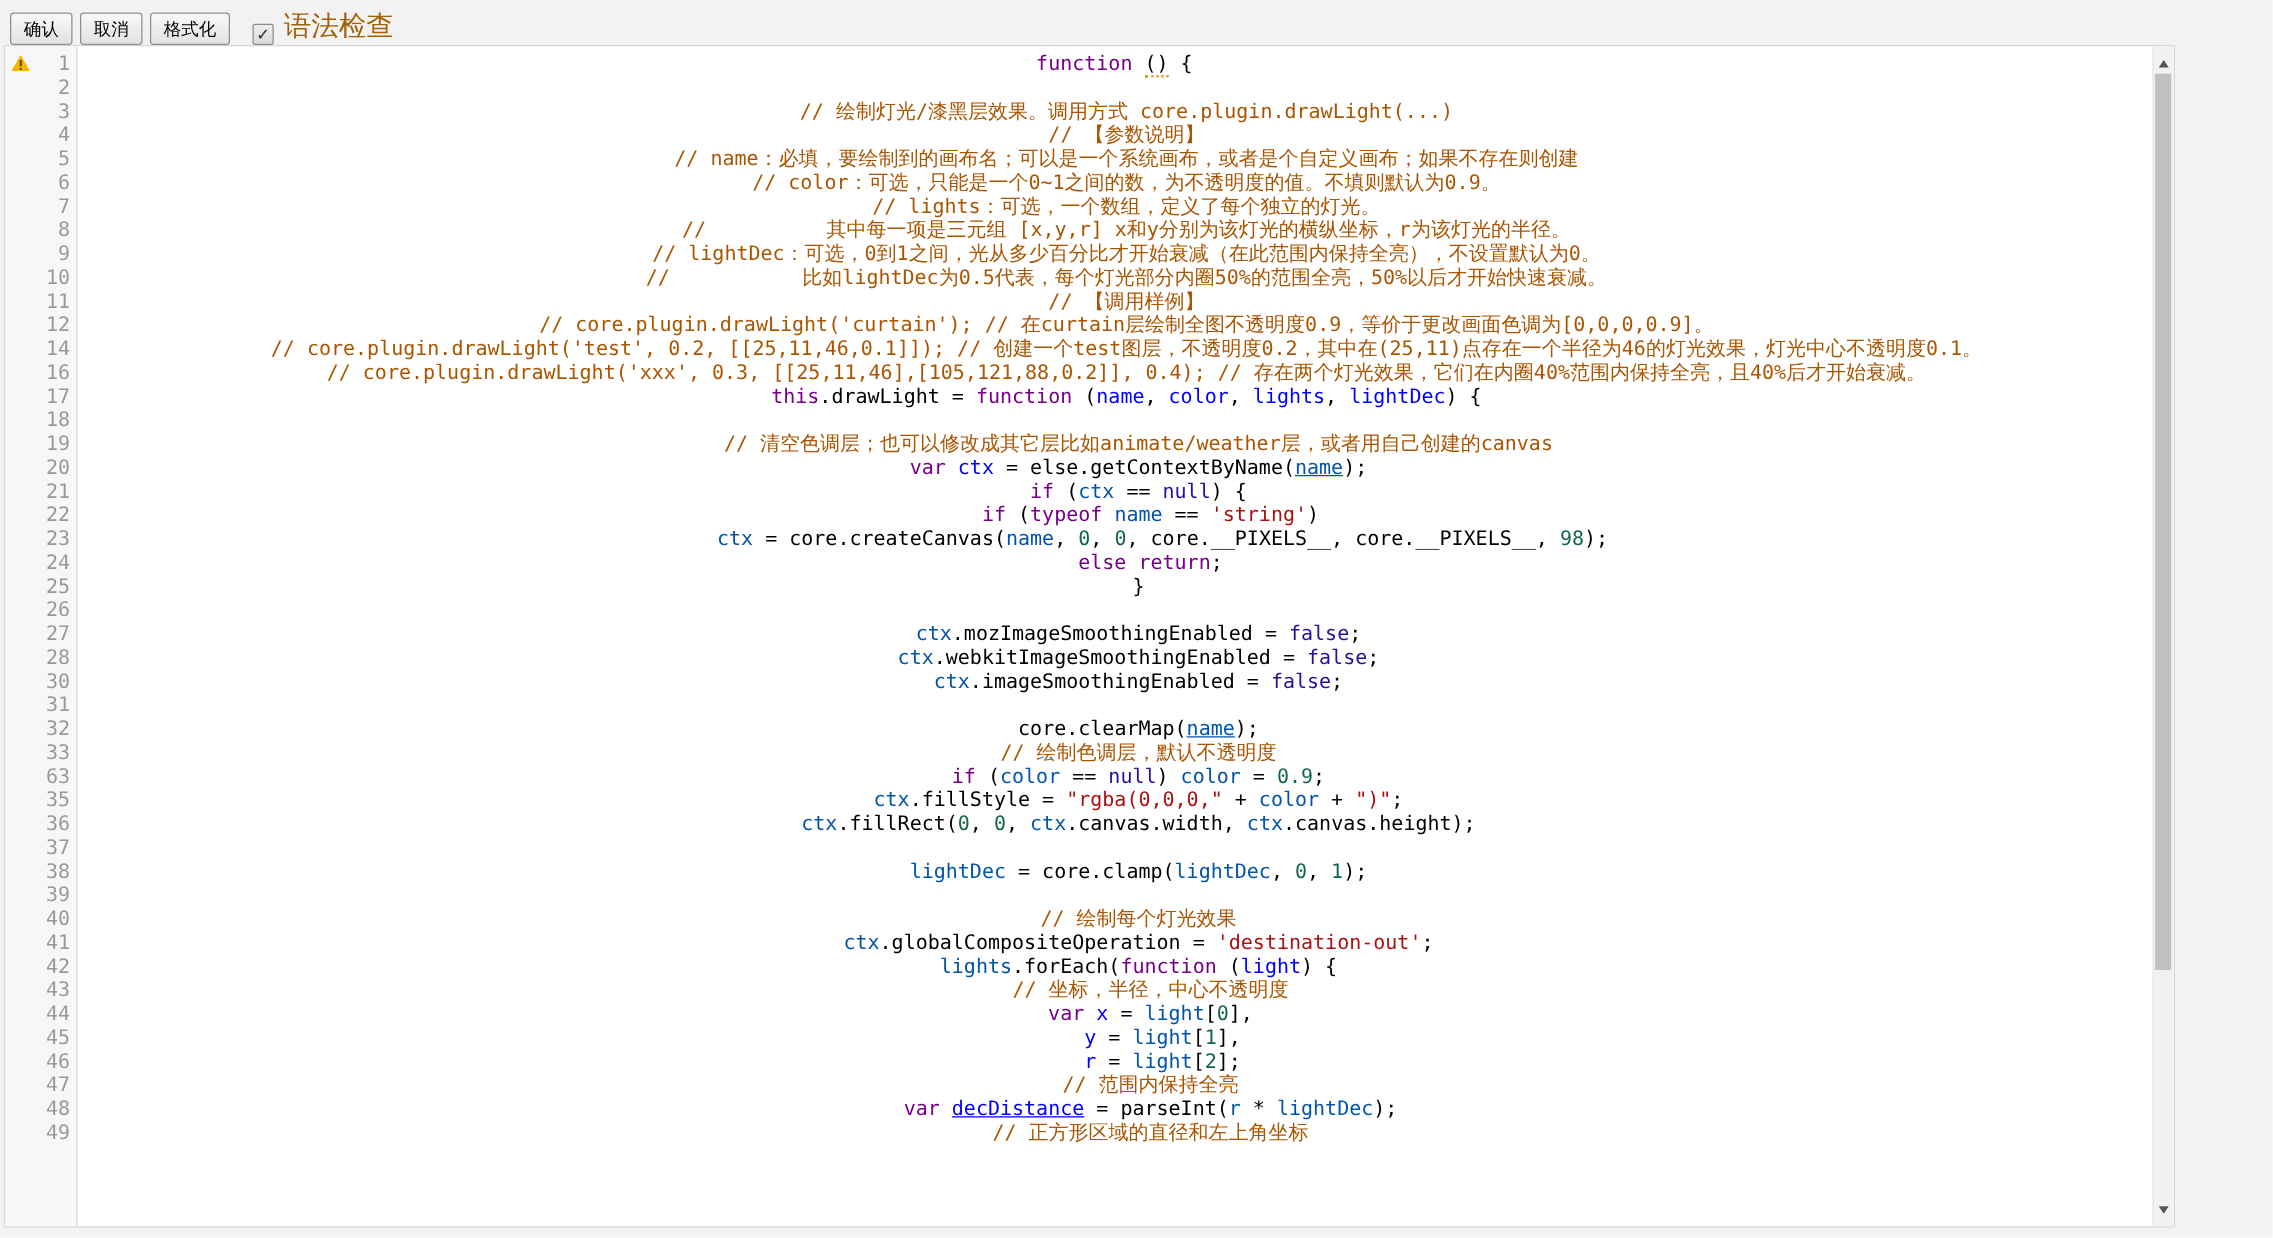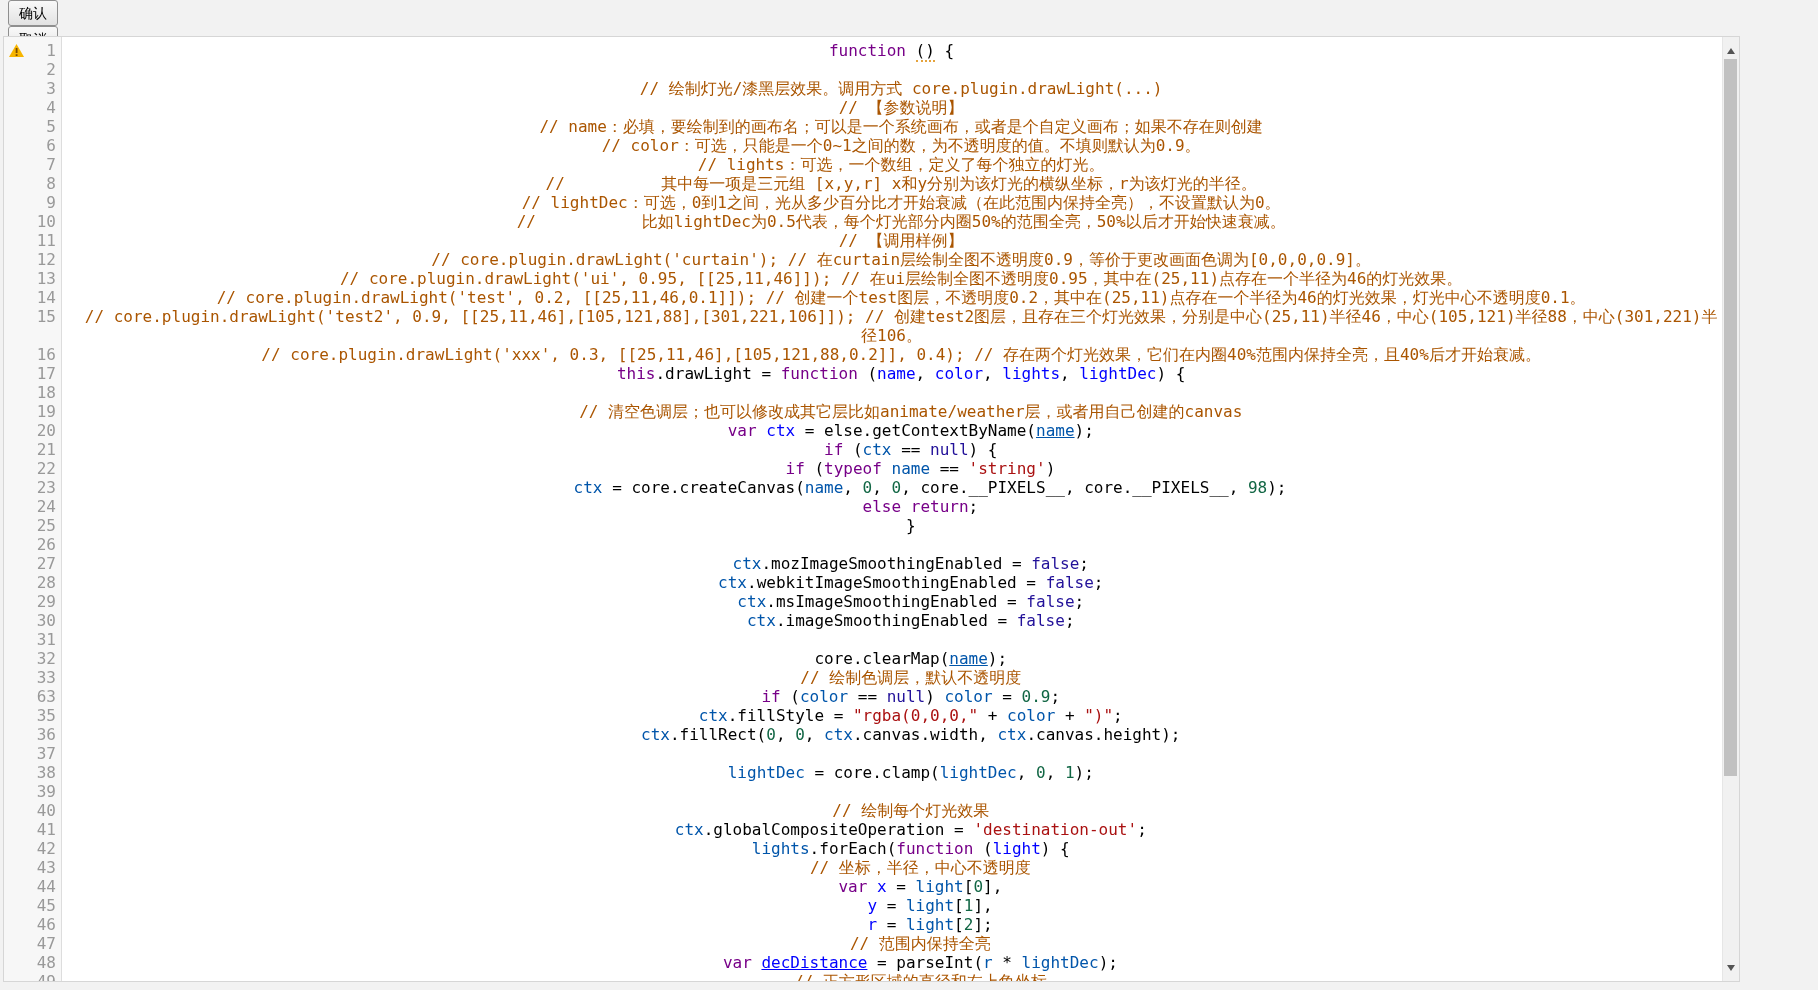--- a/index.html
+++ b/index.html
@@ -1,21 +1,21 @@
 <!DOCTYPE html>
 <html style="--tk-k: #708; --tk-c: #a50; --tk-s: #a11; --tk-n: #164; --tk-a: #219; --tk-v: #05a; --tk-d: #00f; --tk-ln: #999; --tk-warning: #f7b500; --tk-gutter_bg: #f7f7f7;"><head>
 <meta charset="utf-8">
 <style>
   html,body{margin:0;padding:0;}
   body{
     width:1818px;height:990px;overflow:hidden;background:#f2f2f2;
     font-family:"Liberation Sans","DejaVu Sans",sans-serif;position:relative;
   }
   
-  .toolbar{height:36px;display:flex;align-items:flex-start;padding-left:8px;flex-direction:column;}
+  .toolbar{height:36px;display:flex;align-items:flex-end;padding-left:8px;}
   .btn{
     font-family:"Liberation Sans",sans-serif;font-size:14px;color:#000;
     padding:4px 10px;margin-right:6px;
     background:linear-gradient(#f9f9f9,#e2e2e2);
     border:1px solid #8f8f8f;border-radius:3px;cursor:pointer;line-height:16px;
   }
   .checkbox{
     width:15px;height:15px;margin-left:12px;flex:none;
     background:linear-gradient(#efefef,#d9d9d9);
     border:1px solid #8b8b8b;border-radius:2px;
@@ -172,41 +172,27 @@
       <div class="line">
         <div class="gutter-cell">
           <span class="marker"></span>
           <span class="lnum">12</span>
         </div>
         <pre class="code"><span>	</span><span class="tk-c">// core.plugin.drawLight('curtain'); // 在curtain层绘制全图不透明度0.9，等价于更改画面色调为[0,0,0,0.9]。</span></pre>
       </div>
       <div class="line">
         <div class="gutter-cell">
           <span class="marker"></span>
-          <span class="lnum">13</span>
-        </div>
-        <pre class="code"><span>	</span><span class="tk-c">// core.plugin.drawLight('ui', 0.95, [[25,11,46]]); // 在ui层绘制全图不透明度0.95，其中在(25,11)点存在一个半径为46的灯光效果。</span></pre>
-      </div>
-      <div class="line">
-        <div class="gutter-cell">
-          <span class="marker"></span>
           <span class="lnum">14</span>
         </div>
         <pre class="code"><span>	</span><span class="tk-c">// core.plugin.drawLight('test', 0.2, [[25,11,46,0.1]]); // 创建一个test图层，不透明度0.2，其中在(25,11)点存在一个半径为46的灯光效果，灯光中心不透明度0.1。</span></pre>
       </div>
       <div class="line">
         <div class="gutter-cell">
           <span class="marker"></span>
-          <span class="lnum">15</span>
-        </div>
-        <pre class="code"><span>	</span><span class="tk-c">// core.plugin.drawLight('test2', 0.9, [[25,11,46],[105,121,88],[301,221,106]]); // 创建test2图层，且存在三个灯光效果，分别是中心(25,11)半径46，中心(105,121)半径88，中心(301,221)半径106。</span></pre>
-      </div>
-      <div class="line">
-        <div class="gutter-cell">
-          <span class="marker"></span>
           <span class="lnum">16</span>
         </div>
         <pre class="code"><span>	</span><span class="tk-c">// core.plugin.drawLight('xxx', 0.3, [[25,11,46],[105,121,88,0.2]], 0.4); // 存在两个灯光效果，它们在内圈40%范围内保持全亮，且40%后才开始衰减。</span></pre>
       </div>
       <div class="line">
         <div class="gutter-cell">
           <span class="marker"></span>
           <span class="lnum">17</span>
         </div>
         <pre class="code"><span>	</span><span class="tk-k">this</span><span>.drawLight = </span><span class="tk-k">function</span><span> (</span><span class="tk-d">name</span><span>, </span><span class="tk-d">color</span><span>, </span><span class="tk-d">lights</span><span>, </span><span class="tk-d">lightDec</span><span>) {</span></pre>
@@ -280,27 +266,20 @@
           <span class="lnum">27</span>
         </div>
         <pre class="code"><span>		</span><span class="tk-v">ctx</span><span>.mozImageSmoothingEnabled = </span><span class="tk-a">false</span><span>;</span></pre>
       </div>
       <div class="line">
         <div class="gutter-cell">
           <span class="marker"></span>
           <span class="lnum">28</span>
         </div>
         <pre class="code"><span>		</span><span class="tk-v">ctx</span><span>.webkitImageSmoothingEnabled = </span><span class="tk-a">false</span><span>;</span></pre>
-      </div>
-      <div class="line">
-        <div class="gutter-cell">
-          <span class="marker"></span>
-          <span class="lnum">29</span>
-        </div>
-        <pre class="code"><span>		</span><span class="tk-v">ctx</span><span>.msImageSmoothingEnabled = </span><span class="tk-a">false</span><span>;</span></pre>
       </div>
       <div class="line">
         <div class="gutter-cell">
           <span class="marker"></span>
           <span class="lnum">30</span>
         </div>
         <pre class="code"><span>		</span><span class="tk-v">ctx</span><span>.imageSmoothingEnabled = </span><span class="tk-a">false</span><span>;</span></pre>
       </div>
       <div class="line">
         <div class="gutter-cell">

